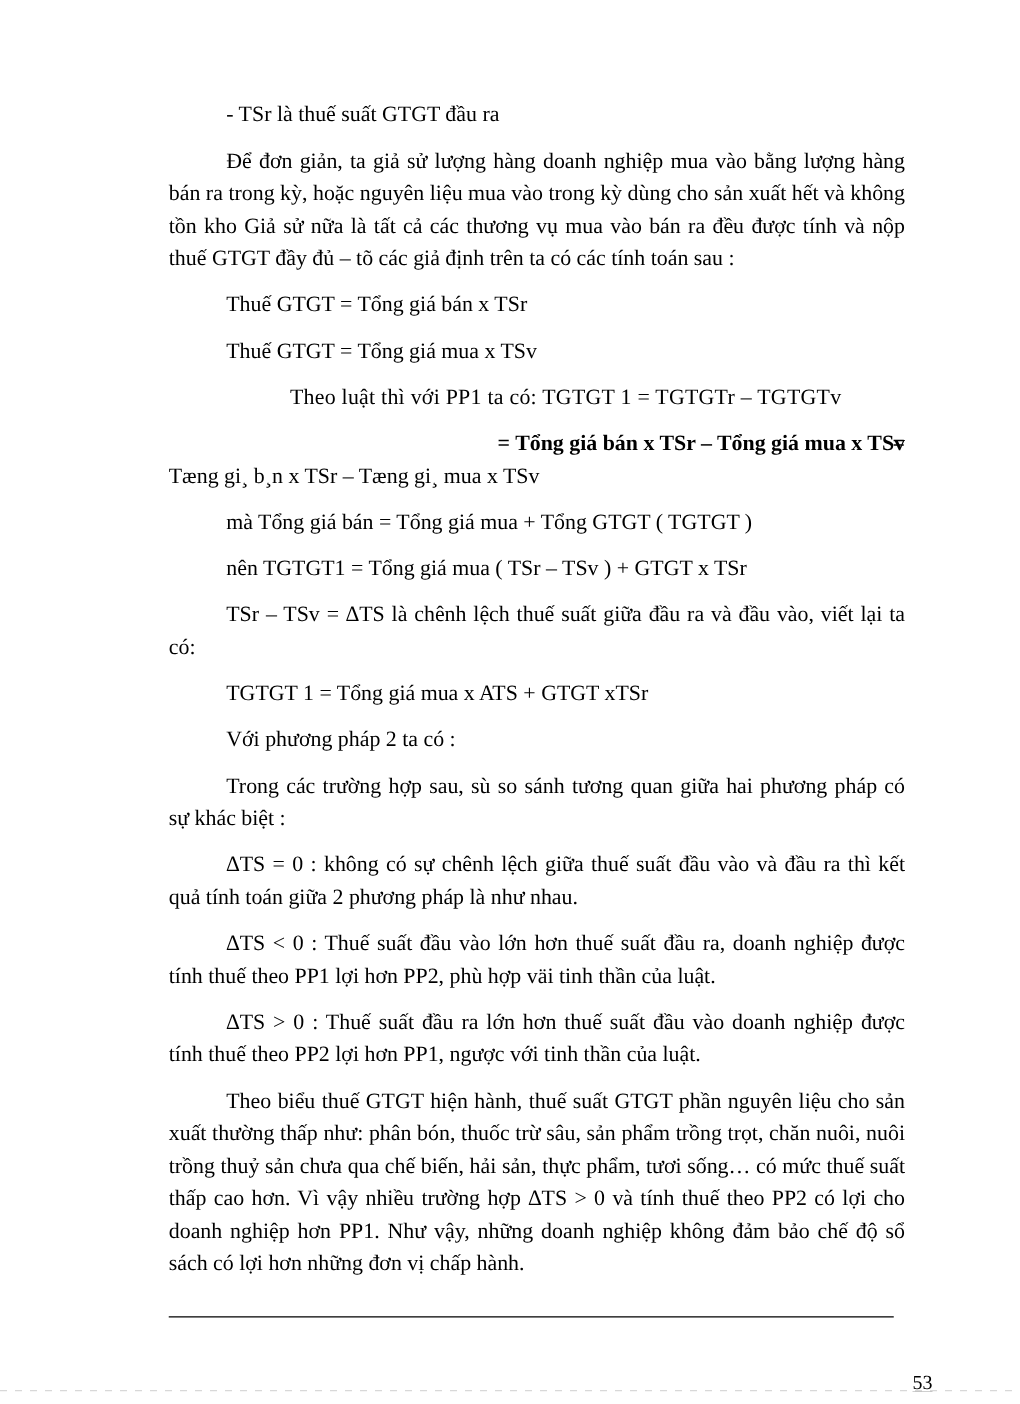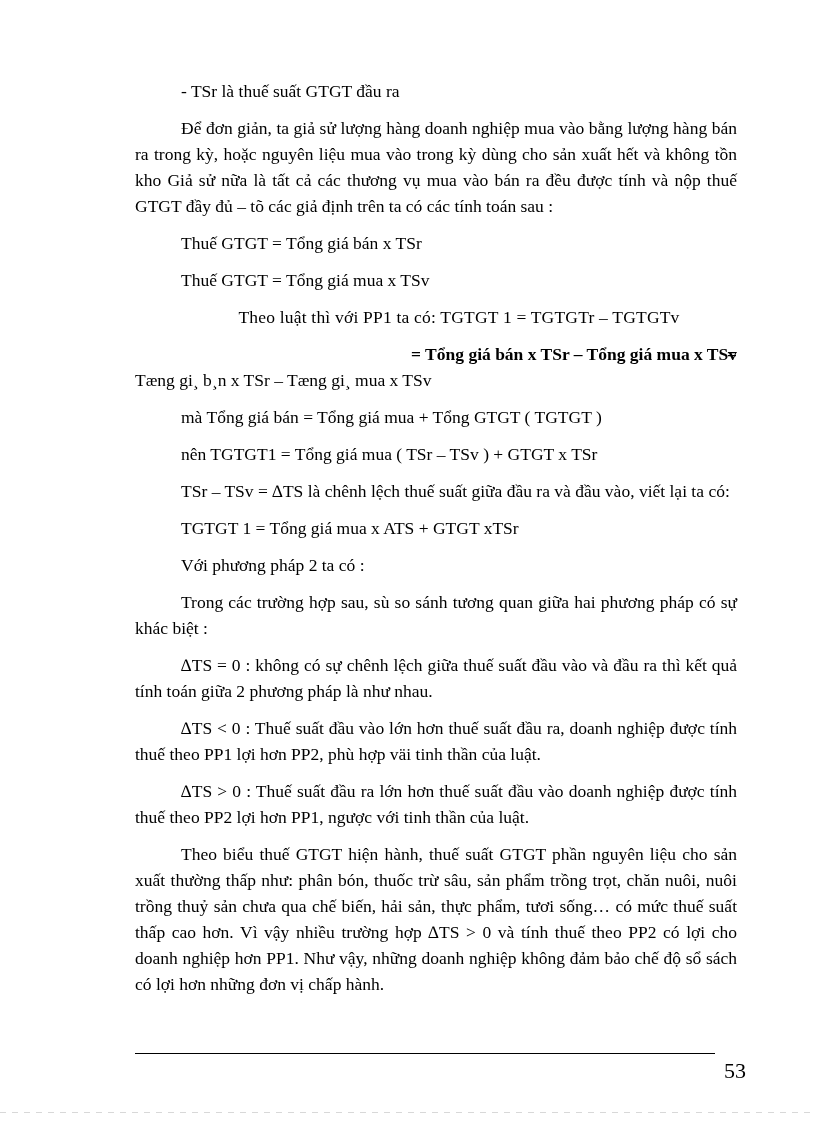--- a/index.html
+++ b/index.html
@@ -23,21 +23,21 @@
     height: 1123px;
     background: #ffffff;
   }
   .content {
     position: absolute;
     left: 135px;
     top: 78px;
     width: 606px;
   }
   p {
-    margin: 0 4px 11px 0;
+    margin: 0 17px 11px 0;
     font-size: 17.5px;
     line-height: 26px;
     text-align: justify;
     text-justify: inter-word;
   }
   p.indent {
     text-indent: 46px;
   }
   p.noindent {
     text-indent: 0;
@@ -68,23 +68,24 @@
     position: absolute;
     left: 135px;
     top: 1053px;
     width: 580px;
     height: 0;
     border-top: 1.4px solid #000000;
   }
   .page-number {
     position: absolute;
     right: 70px;
-    top: 1058px;
-    font-size: 22px;
+    top: 1098px;
+    font-size: 16px;
     font-family: "Liberation Serif", serif;
+    text-decoration: underline;
   }
   .bottom-dashes {
     position: absolute;
     left: 0;
     top: 1112px;
     width: 816px;
     height: 1px;
     background: repeating-linear-gradient(
       to right,
       #d8d8d8 0px,

